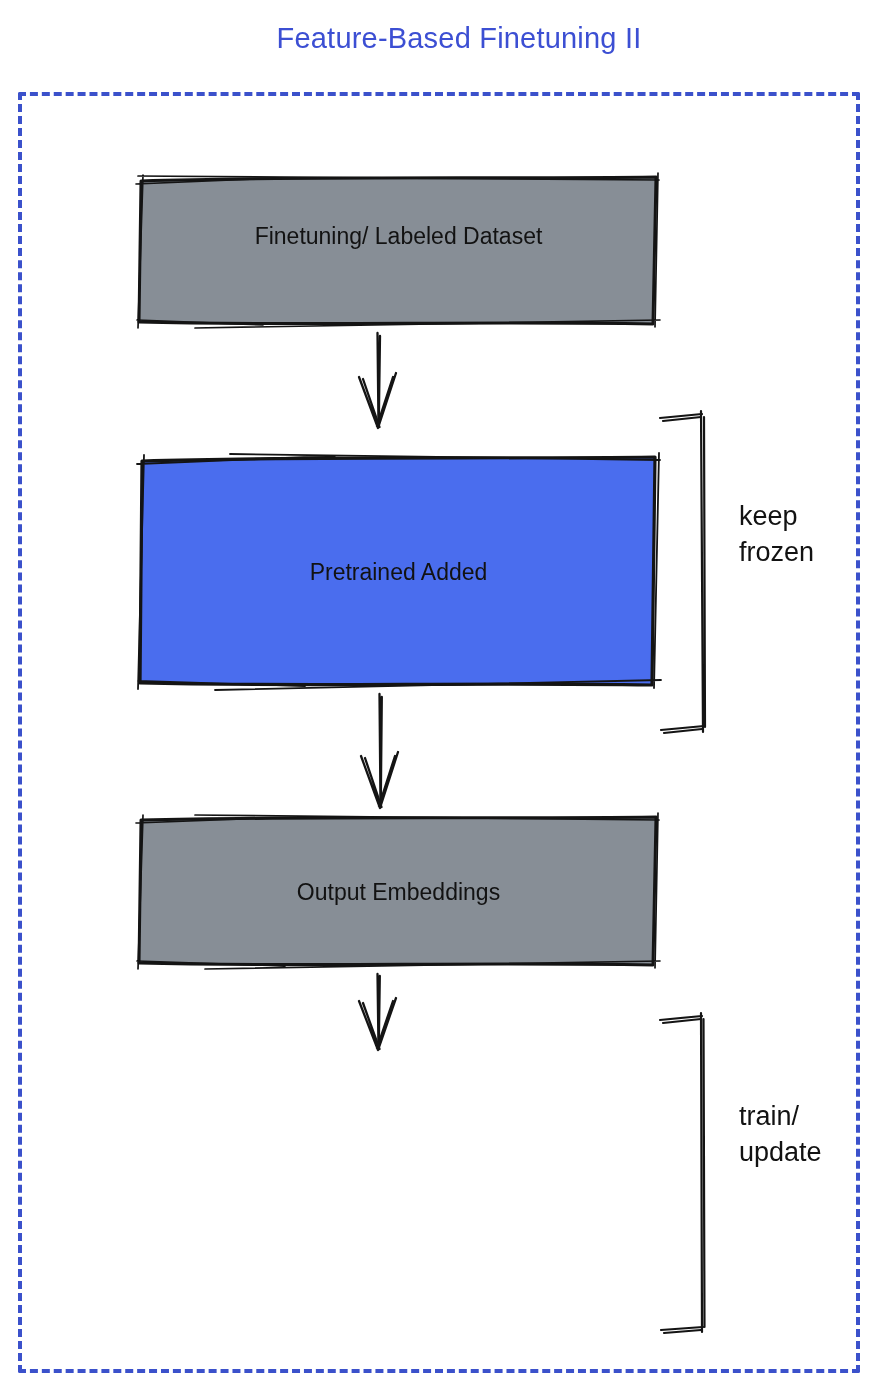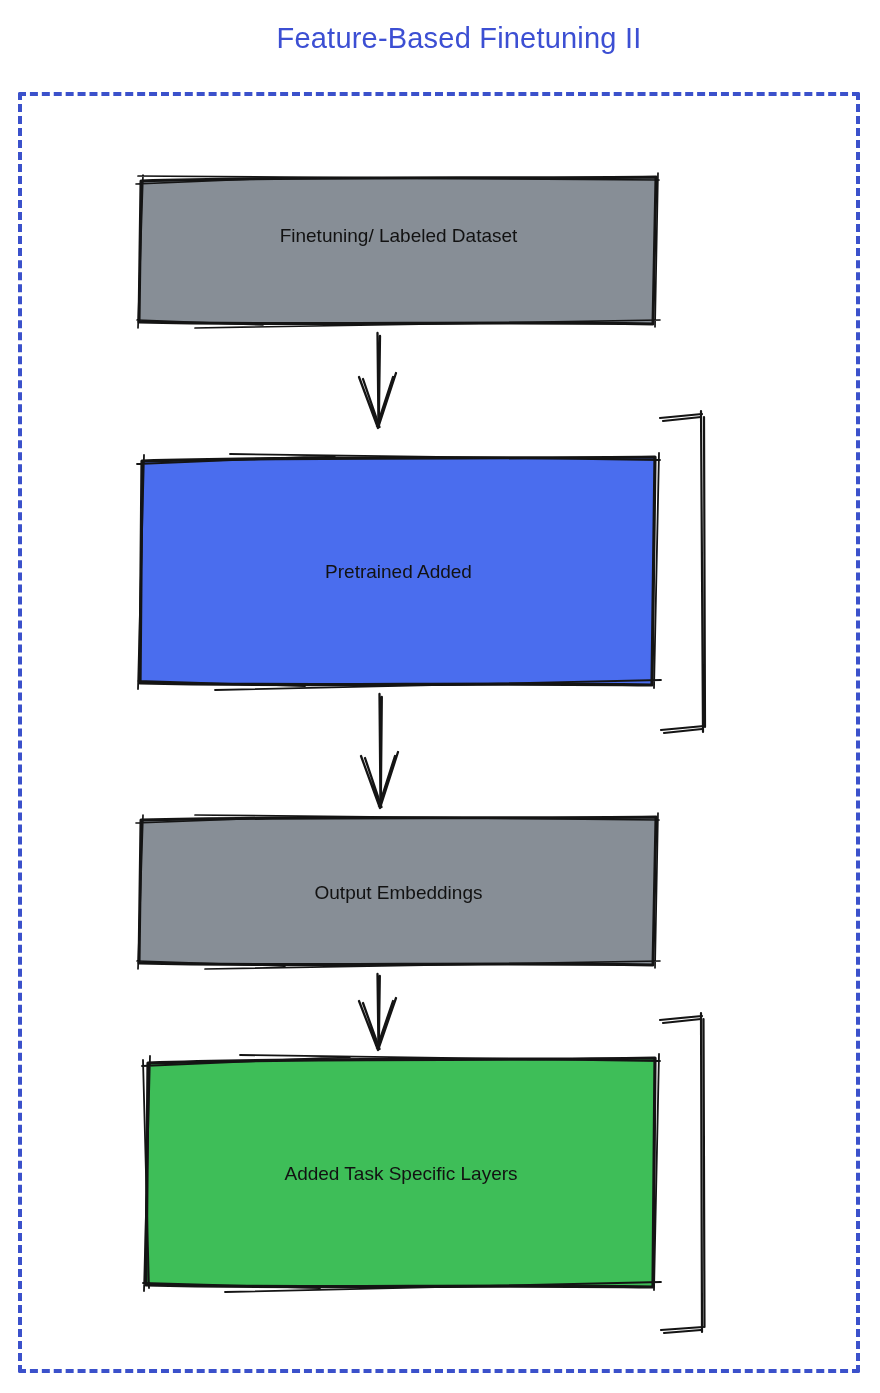--- a/index.html
+++ b/index.html
@@ -47,21 +47,21 @@
   }
   .node-label {
     position: absolute;
     left: 0;
     top: 0;
     width: 100%;
     height: 100%;
     display: flex;
     align-items: center;
     justify-content: center;
-    font-size: 19px;
+    font-size: 23px;
     color: #121212;
     text-align: center;
   }
   .node-label.shift-up { transform: translateY(-16px); }
   .arrow, .bracket {
     position: absolute;
     overflow: visible;
   }
   .annotation {
     position: absolute;
@@ -99,46 +99,47 @@
       <path d="M2,13 L200,5 M95,3 L525,9 M524,2 L519,237 M526,229 L80,239 M170,235 L3,230 M9,4 L3,238" fill="none" stroke="#141414" stroke-width="1.8" stroke-linecap="round"></path>
     </svg>
     <div class="node-label">Pretrained Added</div>
   </div>
 
   <svg class="bracket" style="left:657px; top:410px;" width="50" height="326" viewBox="0 0 50 326">
     <path d="M3,8 L45,4 M6,11 L44,7" fill="none" stroke="#141414" stroke-width="2.2" stroke-linecap="round"></path>
     <path d="M44,1 L46,322 M47,7 L48,317" fill="none" stroke="#141414" stroke-width="2.2" stroke-linecap="round"></path>
     <path d="M4,320 L47,316 M7,323 L45,319" fill="none" stroke="#141414" stroke-width="2.2" stroke-linecap="round"></path>
   </svg>
+  <div class="annotation" style="left:739px; top:498px;">
+    <div>keep</div>
+    <div>frozen</div>
+  </div>
 
   <svg class="arrow" style="left:352px; top:694px;" width="56" height="115" viewBox="0 0 56 115">
     <path d="M27.5,0 L28.5,112 M29.8,3 L28.8,106" fill="none" stroke="#141414" stroke-width="2.3" stroke-linecap="round"></path>
     <path d="M28,114 L9,62 M29.5,113 L13,64 M28,114 L46,58 M27,112 L43,62" fill="none" stroke="#141414" stroke-width="2.3" stroke-linecap="round"></path>
   </svg>
 
   <div class="node" style="left:135px; top:812px; width:527px; height:161px;text-decoration:underline;">
     <svg width="527" height="161" viewBox="0 0 527 161">
       <path d="M6,8 C180,4 350,7 521,5 L518,153 C340,150 165,155 4,151 Z" stroke="#141414" stroke-width="3" stroke-linejoin="round" fill="#878E96"></path>
       <path d="M1,11 L160,5 M60,3 L524,8 M523,1 L520,156 M525,149 L70,157 M150,154 L2,149 M8,3 L3,157" fill="none" stroke="#141414" stroke-width="1.7" stroke-linecap="round"></path>
     </svg>
     <div class="node-label">Output Embeddings</div>
   </div>
 
   <svg class="arrow" style="left:350px; top:974px;" width="56" height="77" viewBox="0 0 56 77">
     <path d="M27.5,0 L28.5,74 M29.8,2 L28.8,70" fill="none" stroke="#141414" stroke-width="2.3" stroke-linecap="round"></path>
     <path d="M28,76 L9,27 M29.5,75 L13,29 M28,76 L46,24 M27,74 L43,27" fill="none" stroke="#141414" stroke-width="2.3" stroke-linecap="round"></path>
   </svg>
 
-  <div class="node" style="left:140px; top:1052px; width:522px; height:243px;">
-    <svg width="522" height="243" viewBox="0 0 522 243">
-      <path d="M8,11 C180,5 340,9 515,6 L513,235 C340,232 170,237 6,233 Z" stroke="#141414" stroke-width="3.2" stroke-linejoin="round" fill="#3EBE58"></path>
-      <path d="M2,14 L210,5 M100,3 L520,9 M519,2 L514,238 M521,230 L85,240 M180,236 L3,231 M10,4 L4,239 M3,8 L9,236" fill="none" stroke="#141414" stroke-width="1.8" stroke-linecap="round"></path>
-    </svg>
-    <div class="node-label">Added Task Specific Layers</div>
-  </div>
 
   <svg class="bracket" style="left:657px; top:1012px;" width="50" height="324" viewBox="0 0 50 324">
     <path d="M3,8 L45,4 M6,11 L44,7" fill="none" stroke="#141414" stroke-width="2.2" stroke-linecap="round"></path>
     <path d="M44,1 L45,320 M46.5,7 L47.5,315" fill="none" stroke="#141414" stroke-width="2.2" stroke-linecap="round"></path>
     <path d="M4,318 L46,315 M7,321 L44,318" fill="none" stroke="#141414" stroke-width="2.2" stroke-linecap="round"></path>
   </svg>
+  <div class="annotation" style="left:739px; top:1098px;">
+    <div>train/</div>
+    <div>update</div>
+  </div>
 
 </div>
 
 </body></html>

